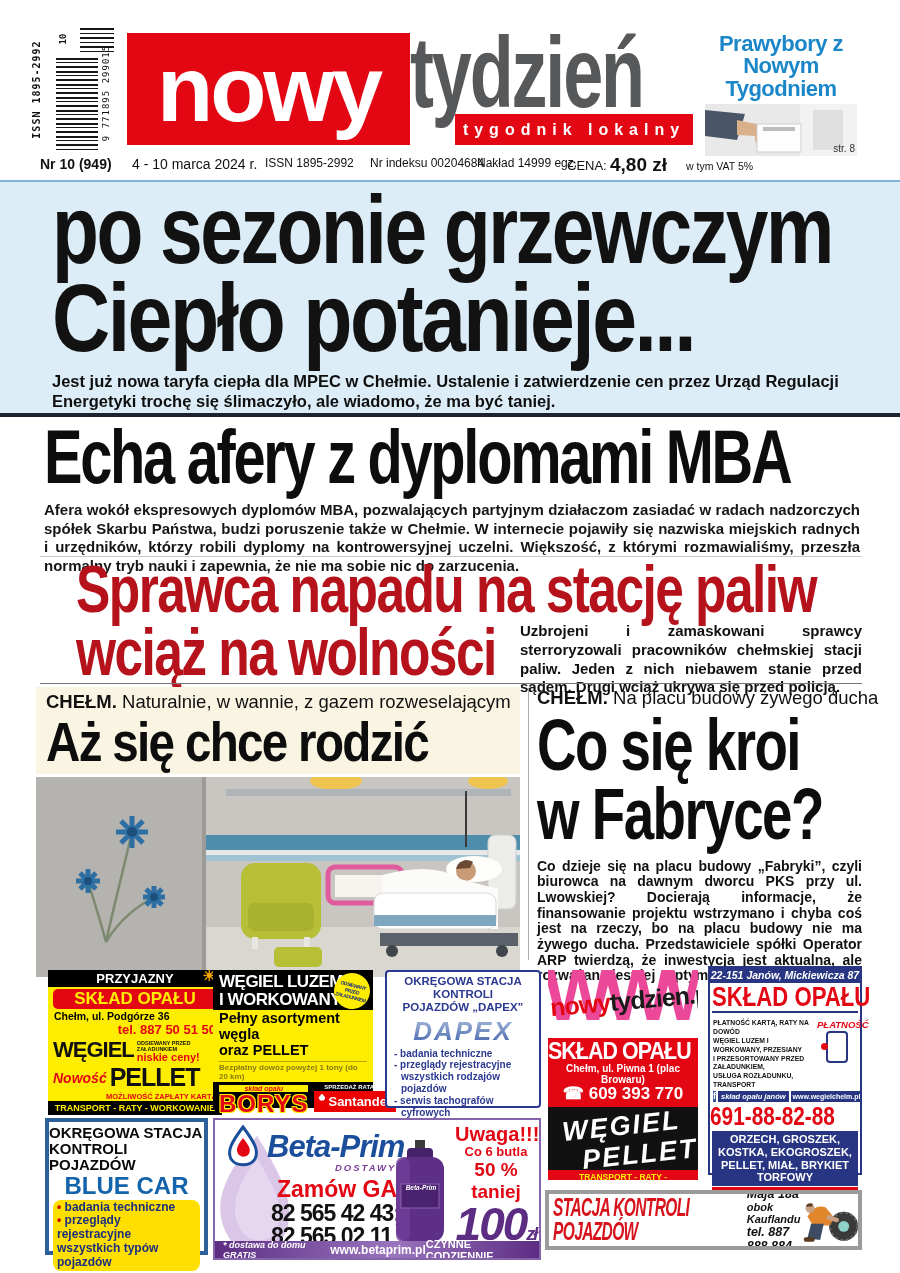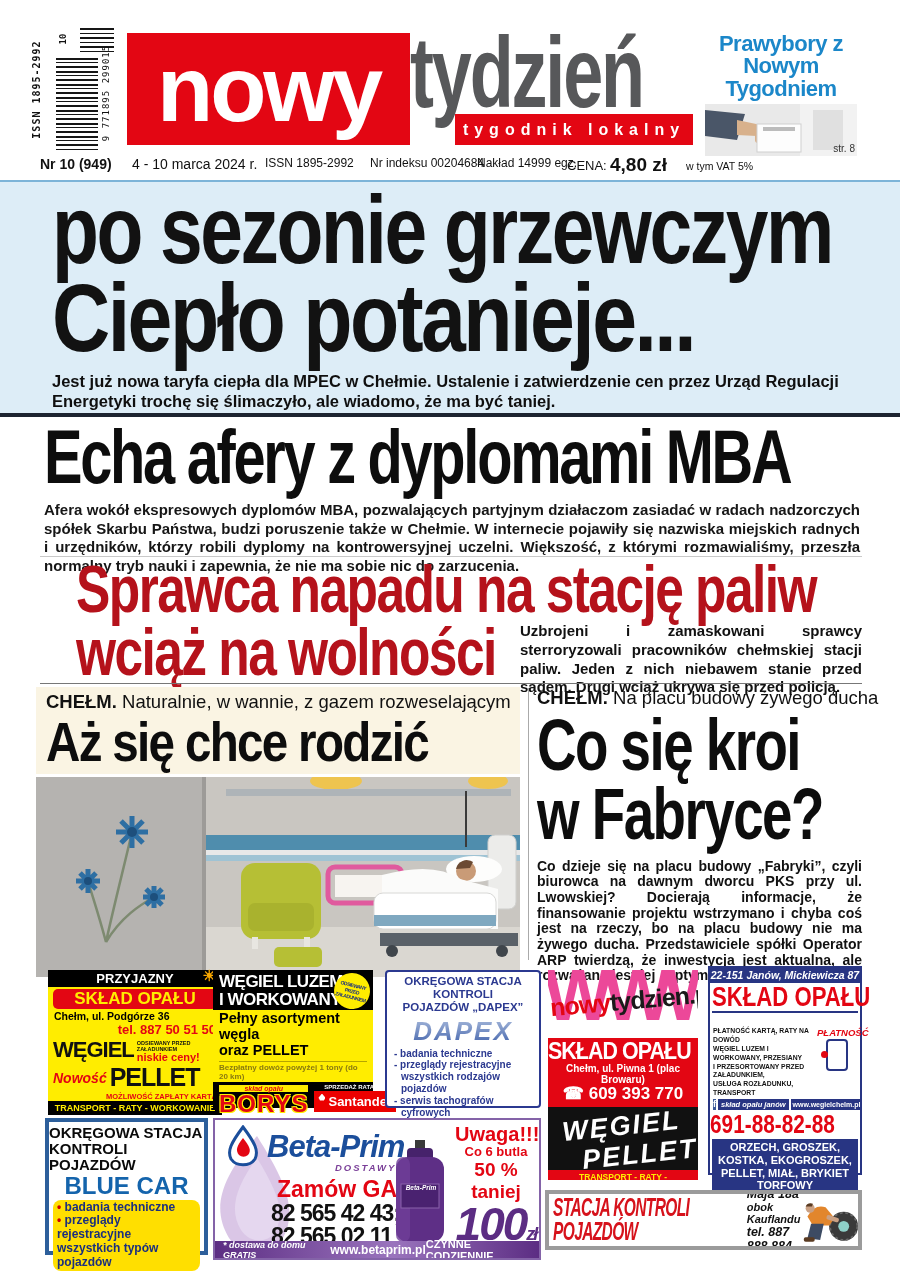--- a/index.html
+++ b/index.html
@@ -141,21 +141,21 @@
   .ad5-tel{color:#fff;font-size:17px;text-align:center;line-height:1.1}
   .ad5-black{background:#111;flex:1;margin-top:3px;padding-top:4px}
   .ad5-p{color:#fff;font-style:italic;font-weight:bold;font-size:27px;letter-spacing:2px;line-height:1.1;transform:rotate(-6deg)}
   .ad5-p1{margin-left:14px}.ad5-p2{margin-left:34px}
   .ad5-bottom{background:#e30613;color:#ffed00;font-size:8.5px;text-align:center;height:14px;line-height:14px}
 
   
   .ad6{left:708px;top:966px;width:154px;height:209px;background:#fff;border:2px solid #283583;display:flex;flex-direction:column}
   .ad6-top{background:#283583;color:#fff;font-size:10.5px;font-style:italic;text-align:center;height:15px;line-height:15px}
   .ad6-title{color:#e30613;font-size:27px;text-align:center;line-height:1.05;border-bottom:2px solid #283583;margin:0 2px}
-  .ad6-mid{display:flex;padding:14px 3px 0;gap:2px}
+  .ad6-mid{display:flex;padding:6px 3px 0;gap:2px}
   .ad6-feats{font-size:6.8px;line-height:1.3;flex:1}
   .ad6-pay{width:40px;text-align:center}
   .ad6-paytxt{color:#e30613;font-style:italic;font-size:9.5px}
   .phone-icon{width:18px;height:28px;border:2px solid #283583;border-radius:4px;margin:1px auto 0;position:relative}
   .phone-icon::before{content:"";position:absolute;left:-7px;top:10px;width:7px;height:7px;border-radius:50%;background:#e30613}
   .ad6-fbrow{display:flex;align-items:center;gap:2px;padding:1px 3px;height:14px}
   .fb{width:11px;height:11px;background:#3b5998;color:#fff;font-size:9px;text-align:center;line-height:11px}
   .fb-label{background:#283583;color:#fff;font-size:7.5px;font-style:italic;padding:0 3px;height:11px;line-height:11px;white-space:nowrap}
   .www-label{background:#283583;color:#fff;font-size:7px;padding:0 2px;height:11px;line-height:11px;margin-left:auto;white-space:nowrap}
   .ad6-tel{color:#e30613;font-size:26px;text-align:center;line-height:1.05}

